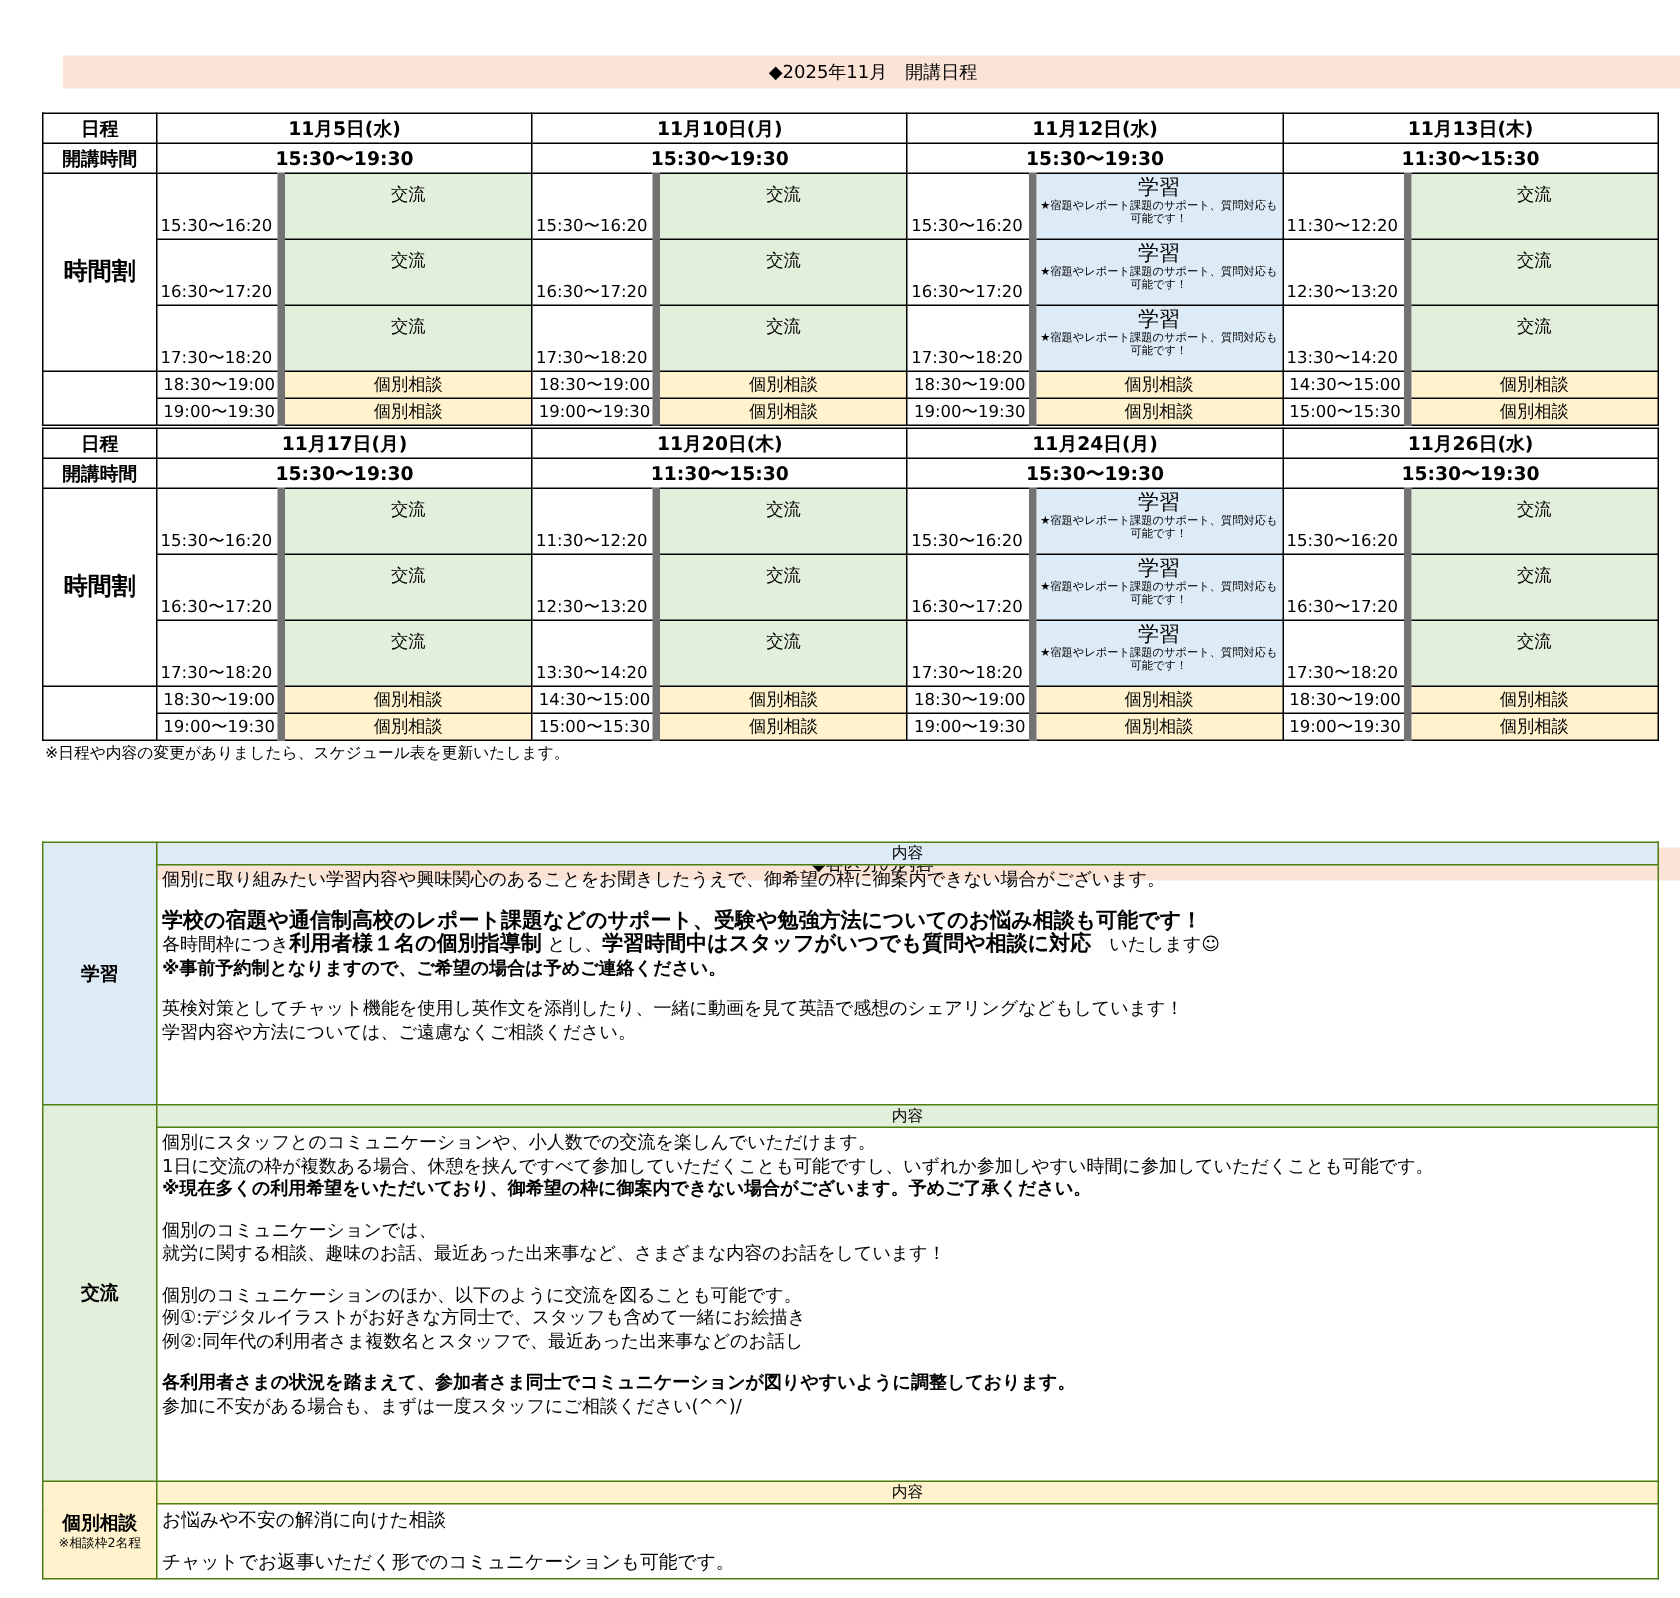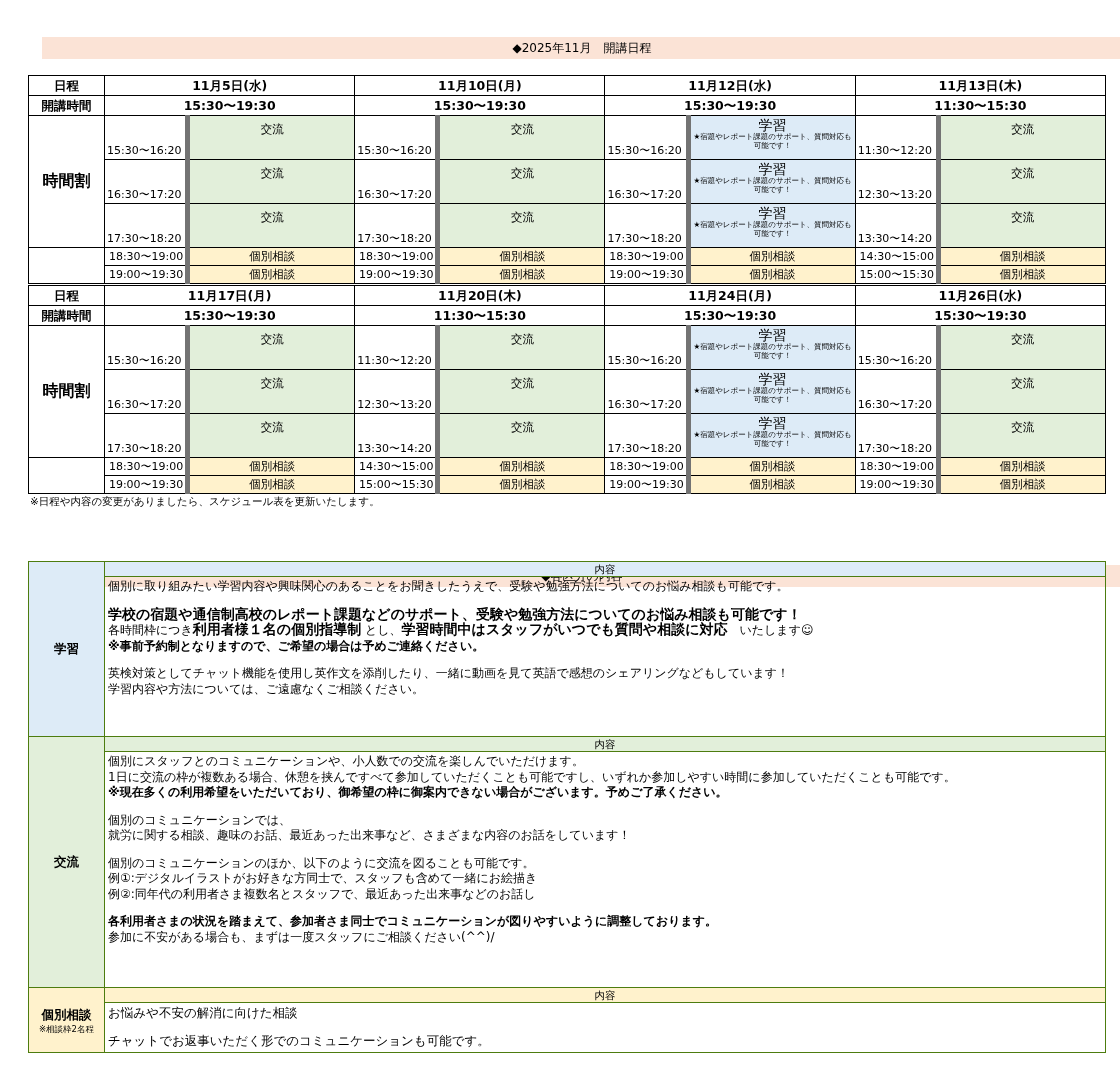--- a/index.html
+++ b/index.html
@@ -235,21 +235,21 @@
       <col style="width:76px">
       <col>
     </colgroup>
   <tbody>
       <tr>
     <td class="cat cat-gakushu" rowspan="2">学習</td>
     <td class="subhdr cat-gakushu">内容</td>
   </tr>
   <tr>
     <td class="body" style="height:155px;">
-      <span class="p">個別に取り組みたい学習内容や興味関心のあることをお聞きしたうえで、受験や勉強方法についてのお悩み相談も可能です。</span>
+      <span class="p">個別に取り組みたい学習内容や興味関心のあることをお聞きしたうえで、御希望の枠に御案内できない場合がございます。</span>
       <span class="gap"></span>
       <span class="p bigb">学校の宿題や通信制高校のレポート課題などのサポート、受験や勉強方法についてのお悩み相談も可能です！</span>
       <span class="p"><span>各時間枠につき</span><span class="bigb">利用者様１名の個別指導制</span><span> とし、</span><span class="bigb">学習時間中はスタッフがいつでも質問や相談に対応</span><span>　いたします☺</span></span>
       <span class="p b">※事前予約制となりますので、ご希望の場合は予めご連絡ください。</span>
       <span class="gap"></span>
       <span class="p">英検対策としてチャット機能を使用し英作文を添削したり、一緒に動画を見て英語で感想のシェアリングなどもしています！</span>
       <span class="p">学習内容や方法については、ご遠慮なくご相談ください。</span>
     </td>
   </tr>
   <tr>

